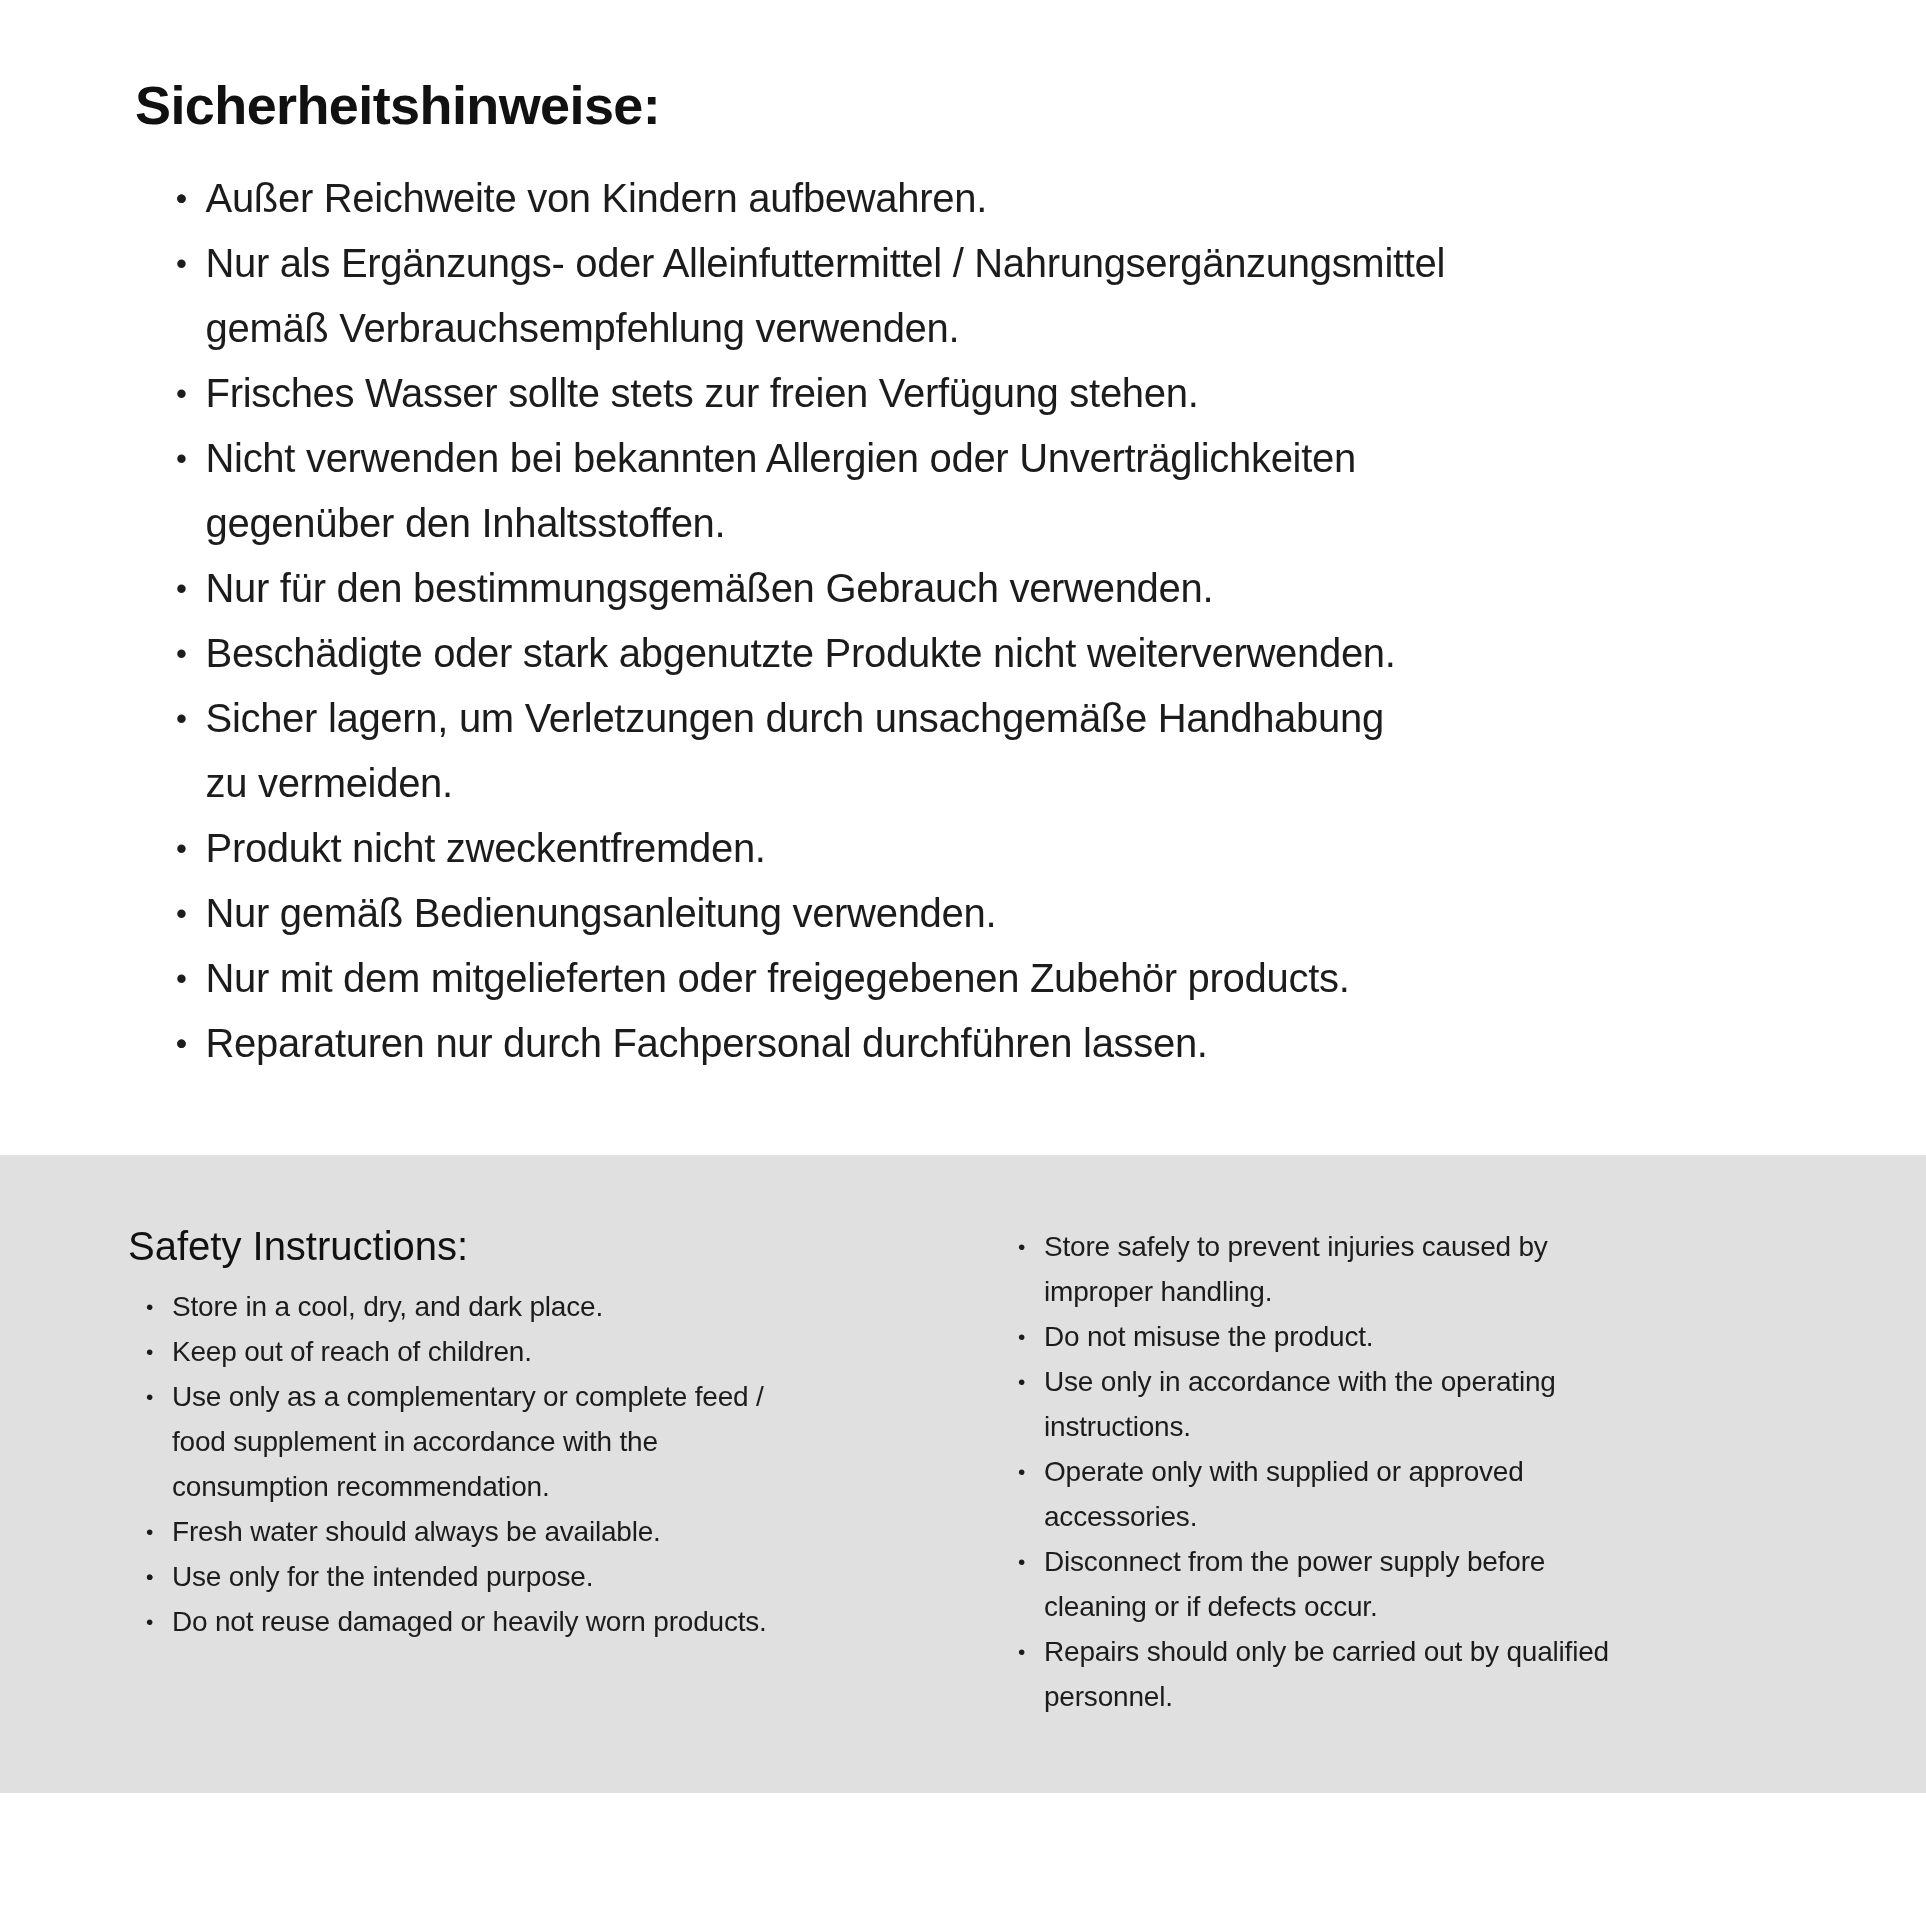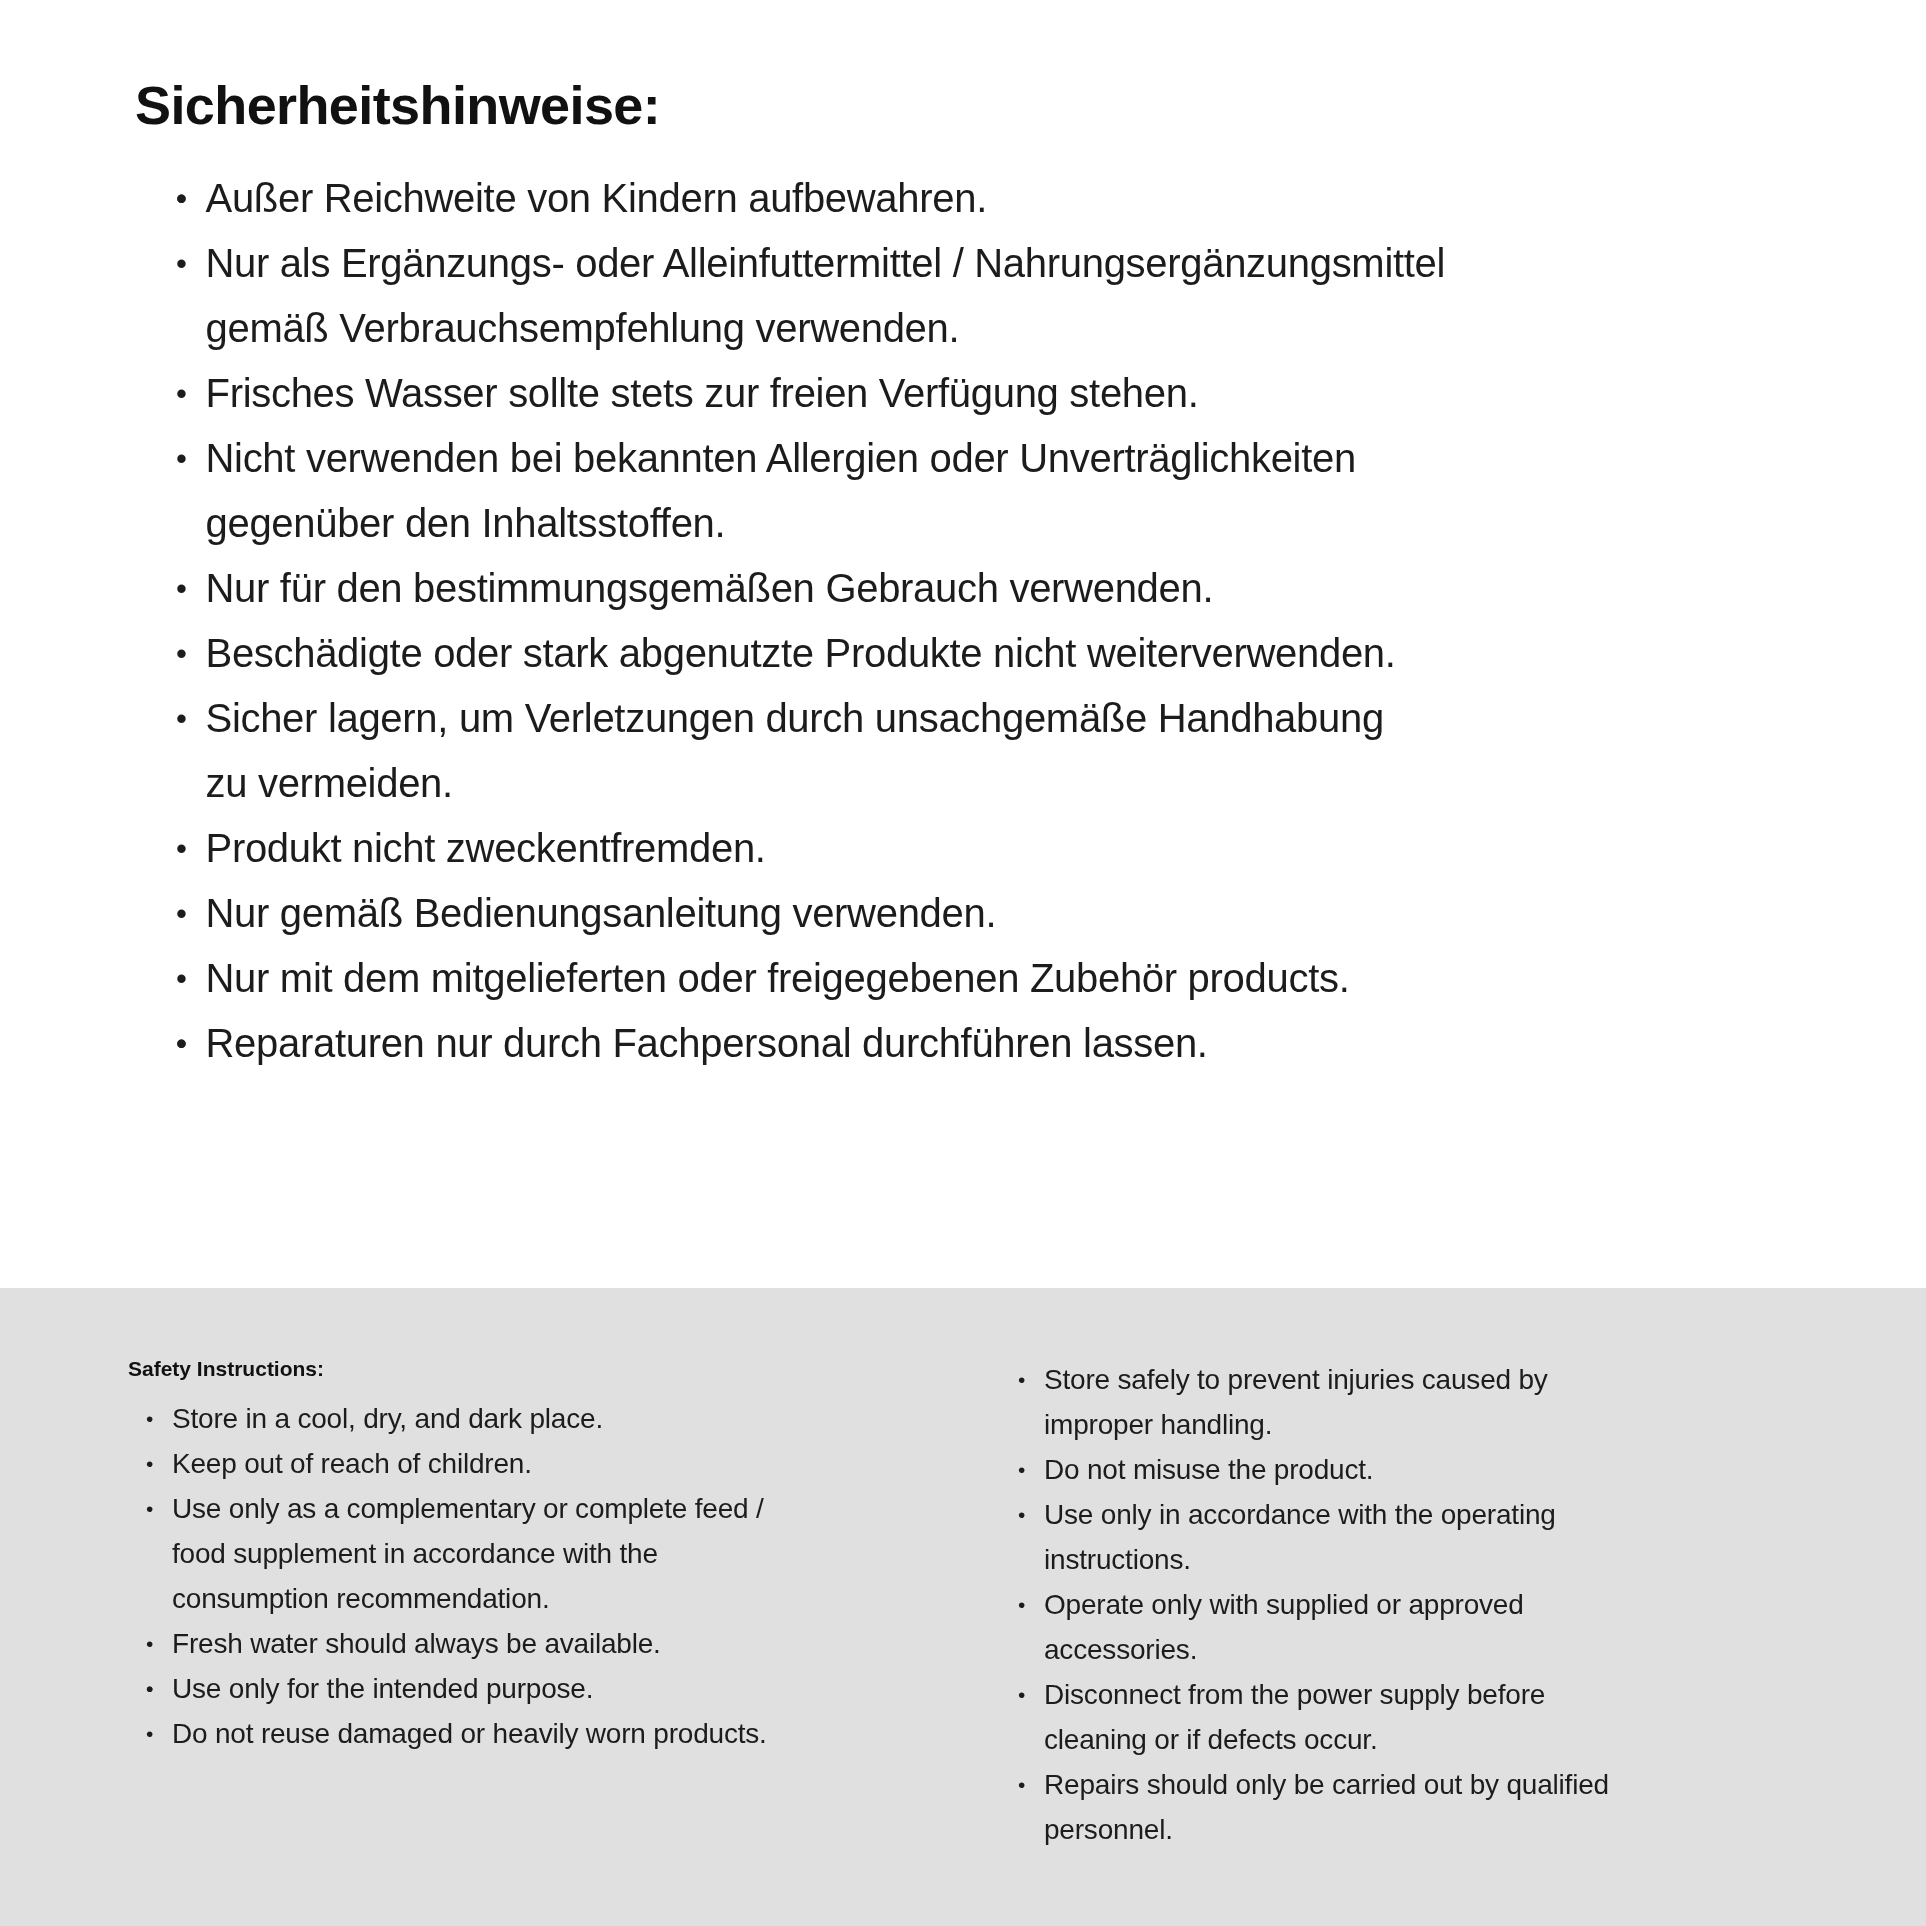--- a/index.html
+++ b/index.html
@@ -17,21 +17,21 @@
   .page {
     width: 1926px;
     height: 1926px;
     display: flex;
     flex-direction: column;
   }
 
   
   .white-section {
     box-sizing: border-box;
-    height: 1288px;
+    height: 1155px;
     padding: 74px 58px 0 135px;
     background: #ffffff;
   }
   .de-title {
     margin: 0 0 29.5px 0;
     font-size: 54px;
     font-weight: 700;
     letter-spacing: -0.6px;
     color: #111111;
   }
@@ -69,22 +69,22 @@
   .col-left {
     width: 835px;
     flex: none;
   }
   .col-right {
     flex: 1;
     margin-left: 55px;
   }
   .en-title {
     margin: 0 0 15.4px 0;
-    font-size: 21px;
-    font-weight: 700;
+    font-size: 40px;
+    font-weight: 400;
     color: #111111;
   }
   ul.en-list {
     list-style: none;
     margin: 0;
     padding: 0 0 0 18px;
     font-size: 28px;
     line-height: 45px;
     letter-spacing: -0.2px;
   }

